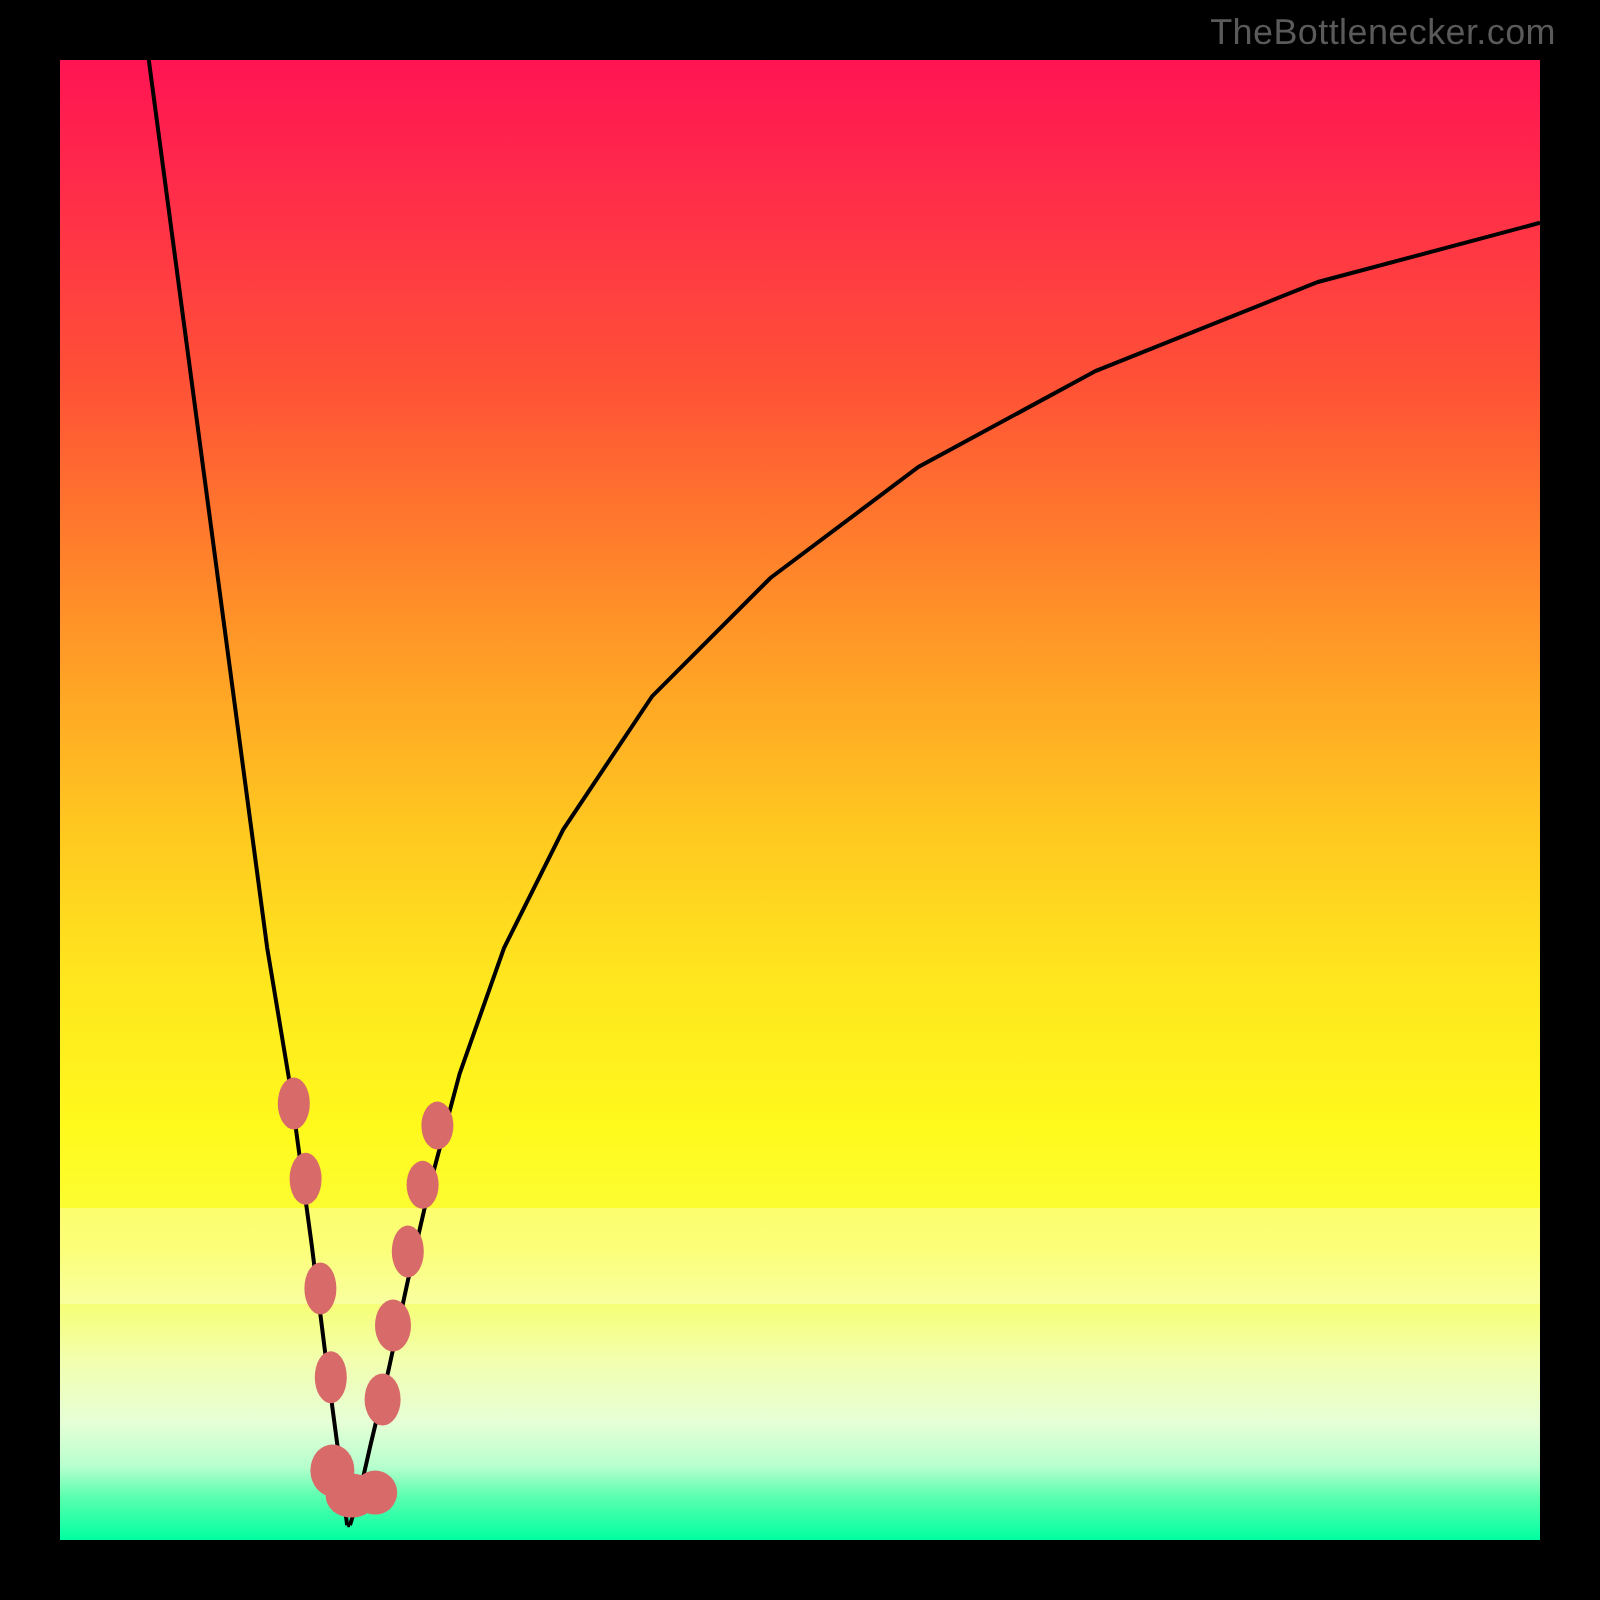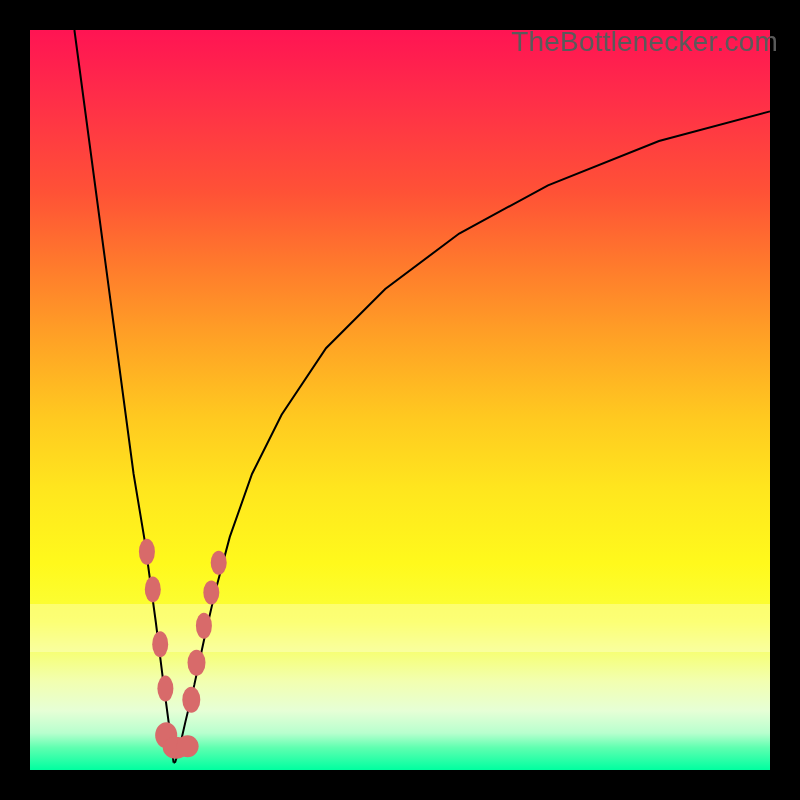--- a/index.html
+++ b/index.html
@@ -50,24 +50,23 @@
     top: 604px;
     background: rgba(255, 255, 220, 0.35);
     mix-blend-mode: screen;
     pointer-events: none;
   }
   .attribution {
     position: absolute;
     right: 22px;
     top: 6px;
     color: #5a5a5a;
-    font-size: 28px;
+    font-size: 18px;
     font-weight: 500;
     letter-spacing: 0.2px;
-    margin-top: 20px;
   }
   svg {
     position: absolute;
     left: 30px;
     top: 30px;
     width: 740px;
     height: 740px;
     overflow: visible;
   }
   .curve {

